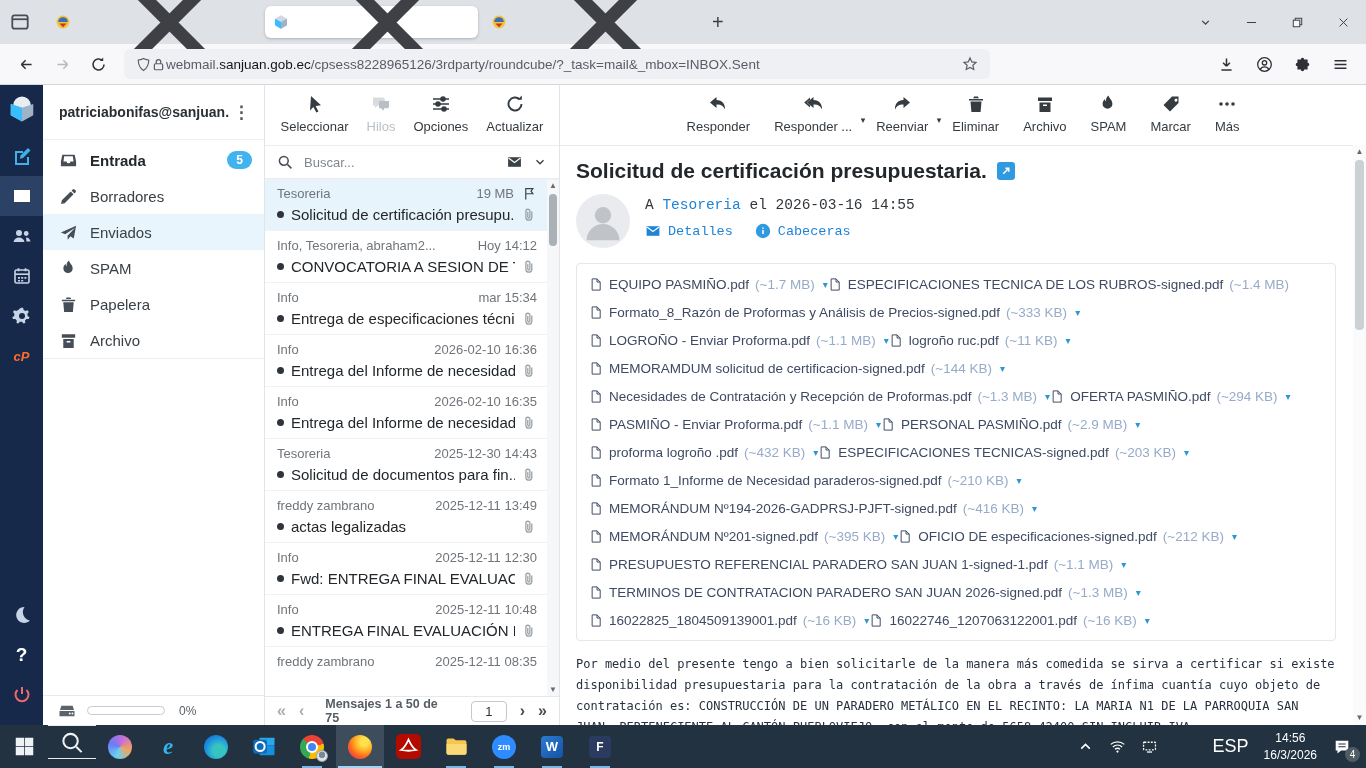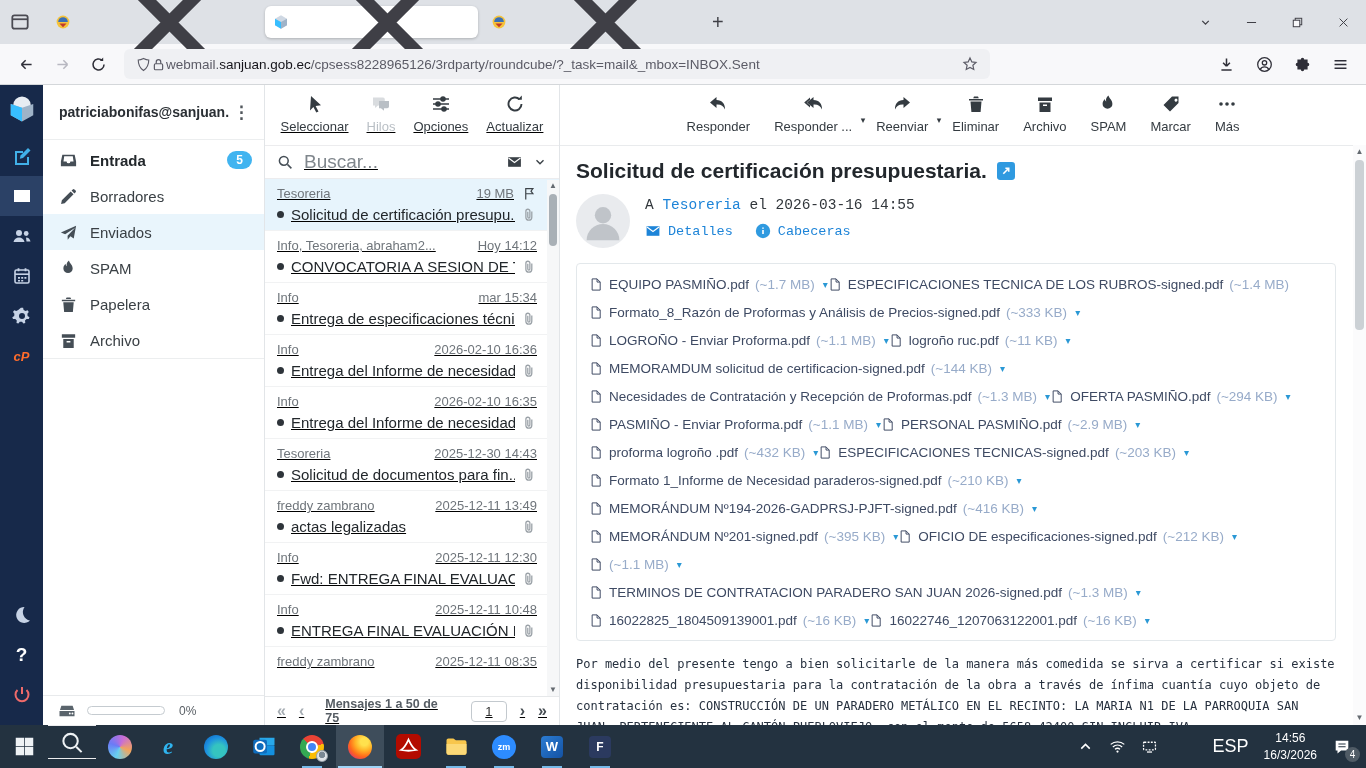--- a/index.html
+++ b/index.html
@@ -55,28 +55,28 @@
   .folder .ic{width:19px;height:19px;color:#454e56;}
   .folder.sel{background:#e9f5fc;}
   .folder.b{font-weight:bold;color:#23282c;}
   .badge{margin-left:auto;background:#41b4f0;color:#fff;font-size:12px;font-weight:bold;border-radius:9px;padding:2px 9px;}
   .badge:empty{display:none;}
   .quota{margin-top:auto;height:30px;border-top:1px solid #e8eaec;display:flex;align-items:center;gap:10px;padding:0 14px;}
   .quota .ic{width:20px;height:15px;color:#5a646c;}
   .qbar{width:78px;height:9px;border:1px solid #c5cbd0;border-radius:5px;}
   .qpct{font-size:12px;color:#5a6066;margin-left:4px;}
 
-  .msglist{width:295px;border-right:1px solid #e2e5e8;display:flex;flex-direction:column;background:#fff;position:relative;text-decoration:underline;}
+  .msglist{width:295px;border-right:1px solid #e2e5e8;display:flex;flex-direction:column;background:#fff;position:relative;}
   .ltb{height:60px;display:flex;align-items:flex-start;justify-content:center;gap:18px;padding-top:9px;}
   .tbtn{display:flex;flex-direction:column;align-items:center;gap:5px;color:#343b41;font-size:13px;position:relative;}
   .tbtn .ic{width:20px;height:20px;}
   .tbtn.dis{color:#b9bfc5;}
   .search{height:34px;border-top:1px solid #ececee;border-bottom:1px solid #ececee;display:flex;align-items:center;gap:9px;padding:0 12px;}
   .search .mag{width:16px;height:16px;color:#454e56;}
-  .search input{border:0;outline:0;flex:1;font-size:19px;font-family:inherit;color:#333;background:transparent;min-width:0;}
+  .search input{border:0;outline:0;flex:1;font-size:13px;font-family:inherit;color:#333;background:transparent;min-width:0;}
   .search input::placeholder{color:#80878d;}
   .search .env{width:19px;height:16px;color:#3a4147;}
   .search .chv{width:14px;height:14px;color:#3a4147;}
   .rows{flex:1;overflow:hidden;}
   .row{height:52px;padding:7px 22px 0 12px;border-bottom:1px solid #f1f2f3;}
   .row.sel{background:#e7f4fc;}
   .l1{display:flex;align-items:center;font-size:13px;color:#6f757b;}
   .l1 .meta{margin-left:auto;}
   .flagic{display:none;width:15px;height:15px;color:#3c4349;margin-left:8px;}
   .flagic.on{display:inline-flex;}
@@ -1045,20 +1045,21 @@
               </span>
             </div>
             <div class="att-row">
               <span class="att">
                 <span class="att-ic ic" data-icon="pdf">
                   <svg viewBox="0 0 20 20" fill="none" stroke="currentColor" stroke-width="1.4">
                     <path d="M4.5 2h7L16 6.5V18H4.5z"></path>
                     <path d="M11.5 2v4.5H16"></path>
                   </svg>
                 </span>
+                <span class="att-name">PRESUPUESTO REFERENCIAL PARADERO SAN JUAN 1-signed-1.pdf</span>
                 <span class="att-size">(~1.1 MB)</span>
                 <span class="att-caret" data-icon="caret">▾</span>
               </span>
             </div>
             <div class="att-row">
               <span class="att">
                 <span class="att-ic ic" data-icon="pdf">
                   <svg viewBox="0 0 20 20" fill="none" stroke="currentColor" stroke-width="1.4">
                     <path d="M4.5 2h7L16 6.5V18H4.5z"></path>
                     <path d="M11.5 2v4.5H16"></path>

